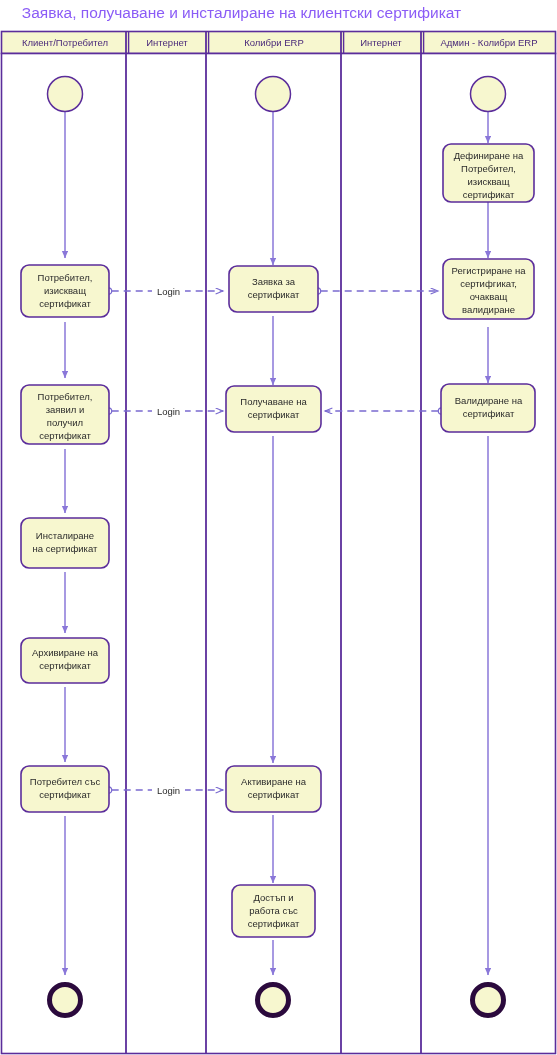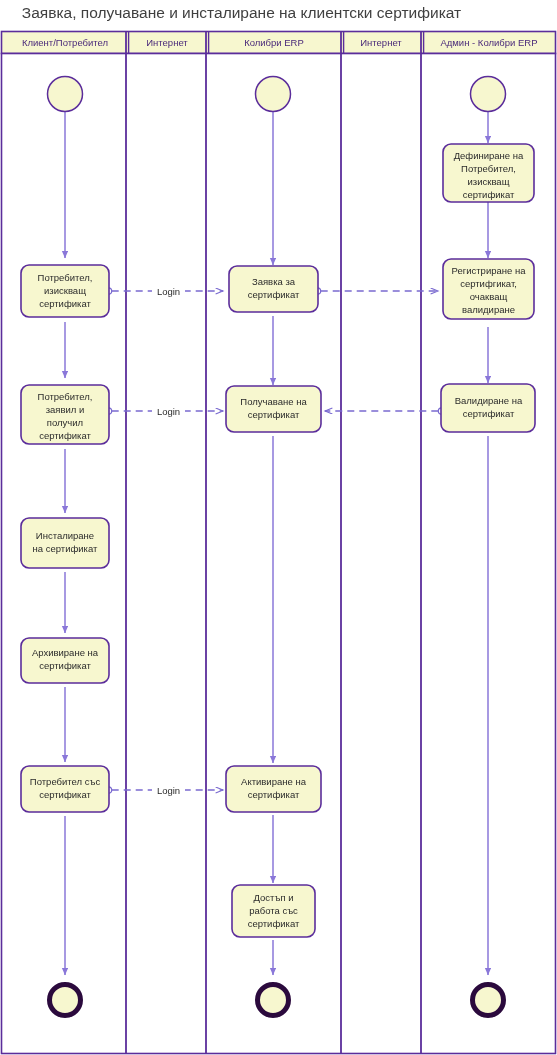--- a/index.html
+++ b/index.html
@@ -20,21 +20,21 @@
     width: 557px;
     height: 1055px;
   }
   #title {
     position: absolute;
     left: 0;
     top: 4px;
     width: 483px;
     text-align: center;
     font-size: 15.5px;
-    color: #404040;
+    color: #8b5cf6;
     font-family: "Liberation Sans", sans-serif;
     letter-spacing: 0px;
     white-space: nowrap;
   }
   svg#canvas {
     position: absolute;
     left: 0; top: 0;
   }
   .lane-header-label {
     font-size: 9.5px;

